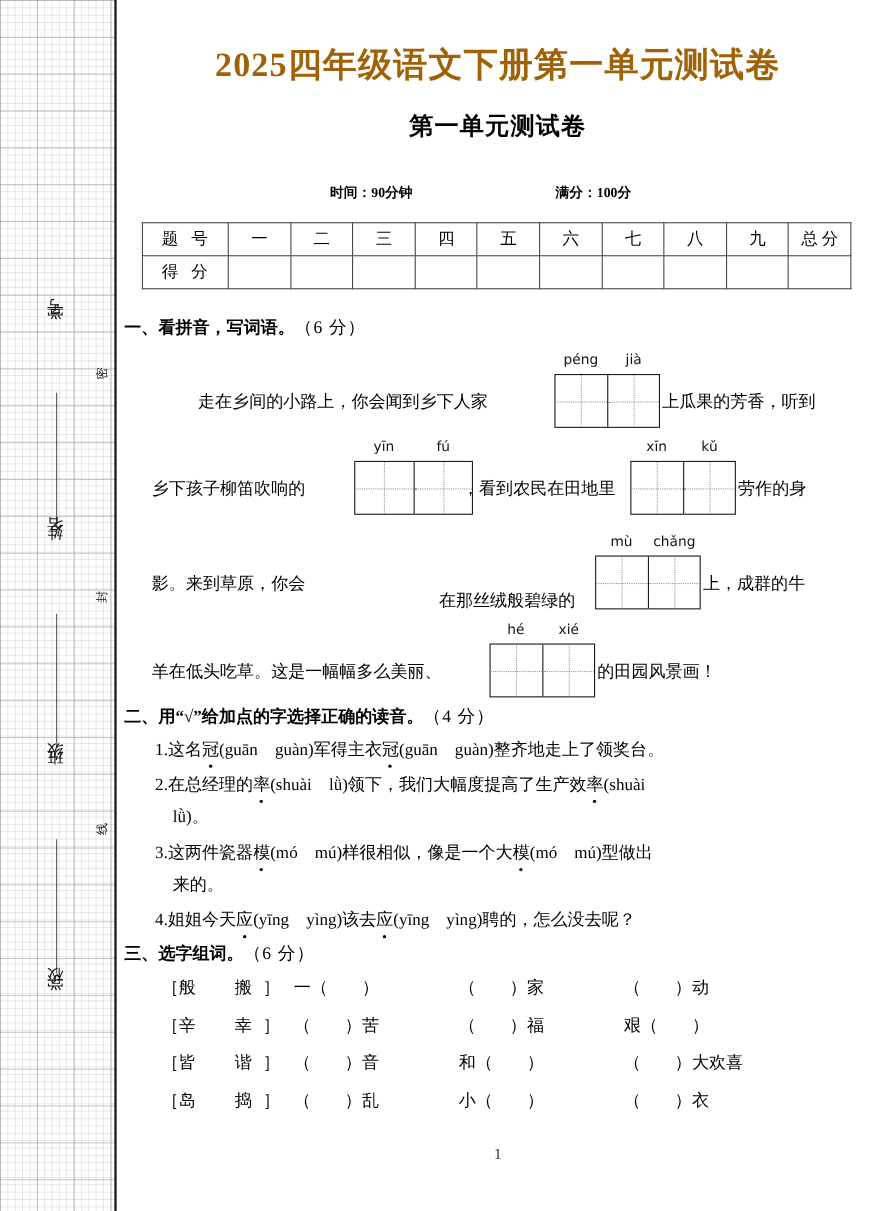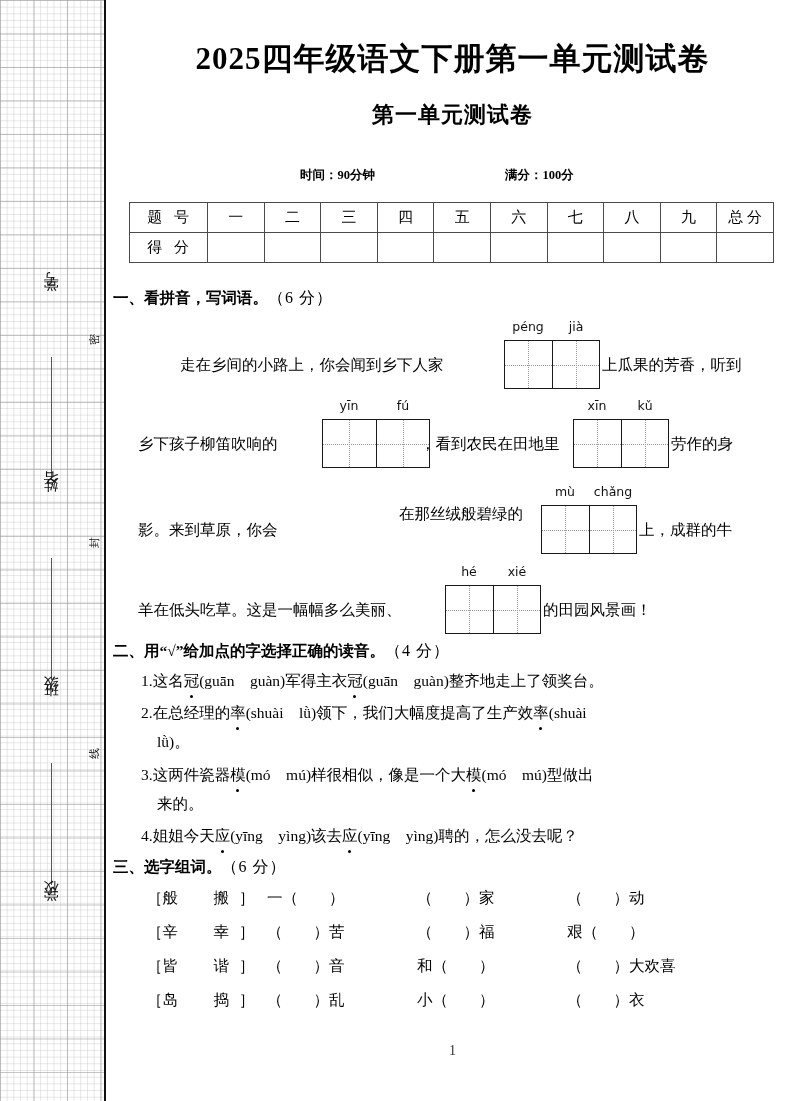--- a/index.html
+++ b/index.html
@@ -89,21 +89,21 @@
   }
 
   .main-title {
     position: absolute;
     top: 38px; left: 0; width: 695px;
     text-align: center;
     font-family: "Liberation Serif", "DejaVu Serif", serif;
     font-weight: bold;
     font-size: 31px;
     letter-spacing: 1px;
-    color: #000000;
+    color: #a16207;
   }
   .sub-title {
     position: absolute;
     top: 100px; left: 0; width: 695px;
     text-align: center;
     font-family: "Liberation Serif", serif;
     font-weight: bold;
     font-size: 22px;
     letter-spacing: 1px;
   }
@@ -354,21 +354,21 @@
         <span>kǔ</span>
       </div>
       <div class="tzg-box">
         <div class="tzg-cell"></div>
         <div class="tzg-cell"></div>
       </div>
     </div>
     <div class="body-line" style="top:434px; left:566px">劳作的身</div>
 
     <div class="body-line" style="top:520px; left:33px">影。来到草原，你会</div>
-    <div class="body-line" style="top:504px; left:294px">在那丝绒般碧绿的</div>
+    <div class="body-line" style="top:536px; left:294px">在那丝绒般碧绿的</div>
     <div class="tzg-wrap" style="top:505px; left:436px; width:96px">
       <div class="tzg-pinyin">
         <span>mù</span>
         <span>chǎng</span>
       </div>
       <div class="tzg-box">
         <div class="tzg-cell"></div>
         <div class="tzg-cell"></div>
       </div>
     </div>

